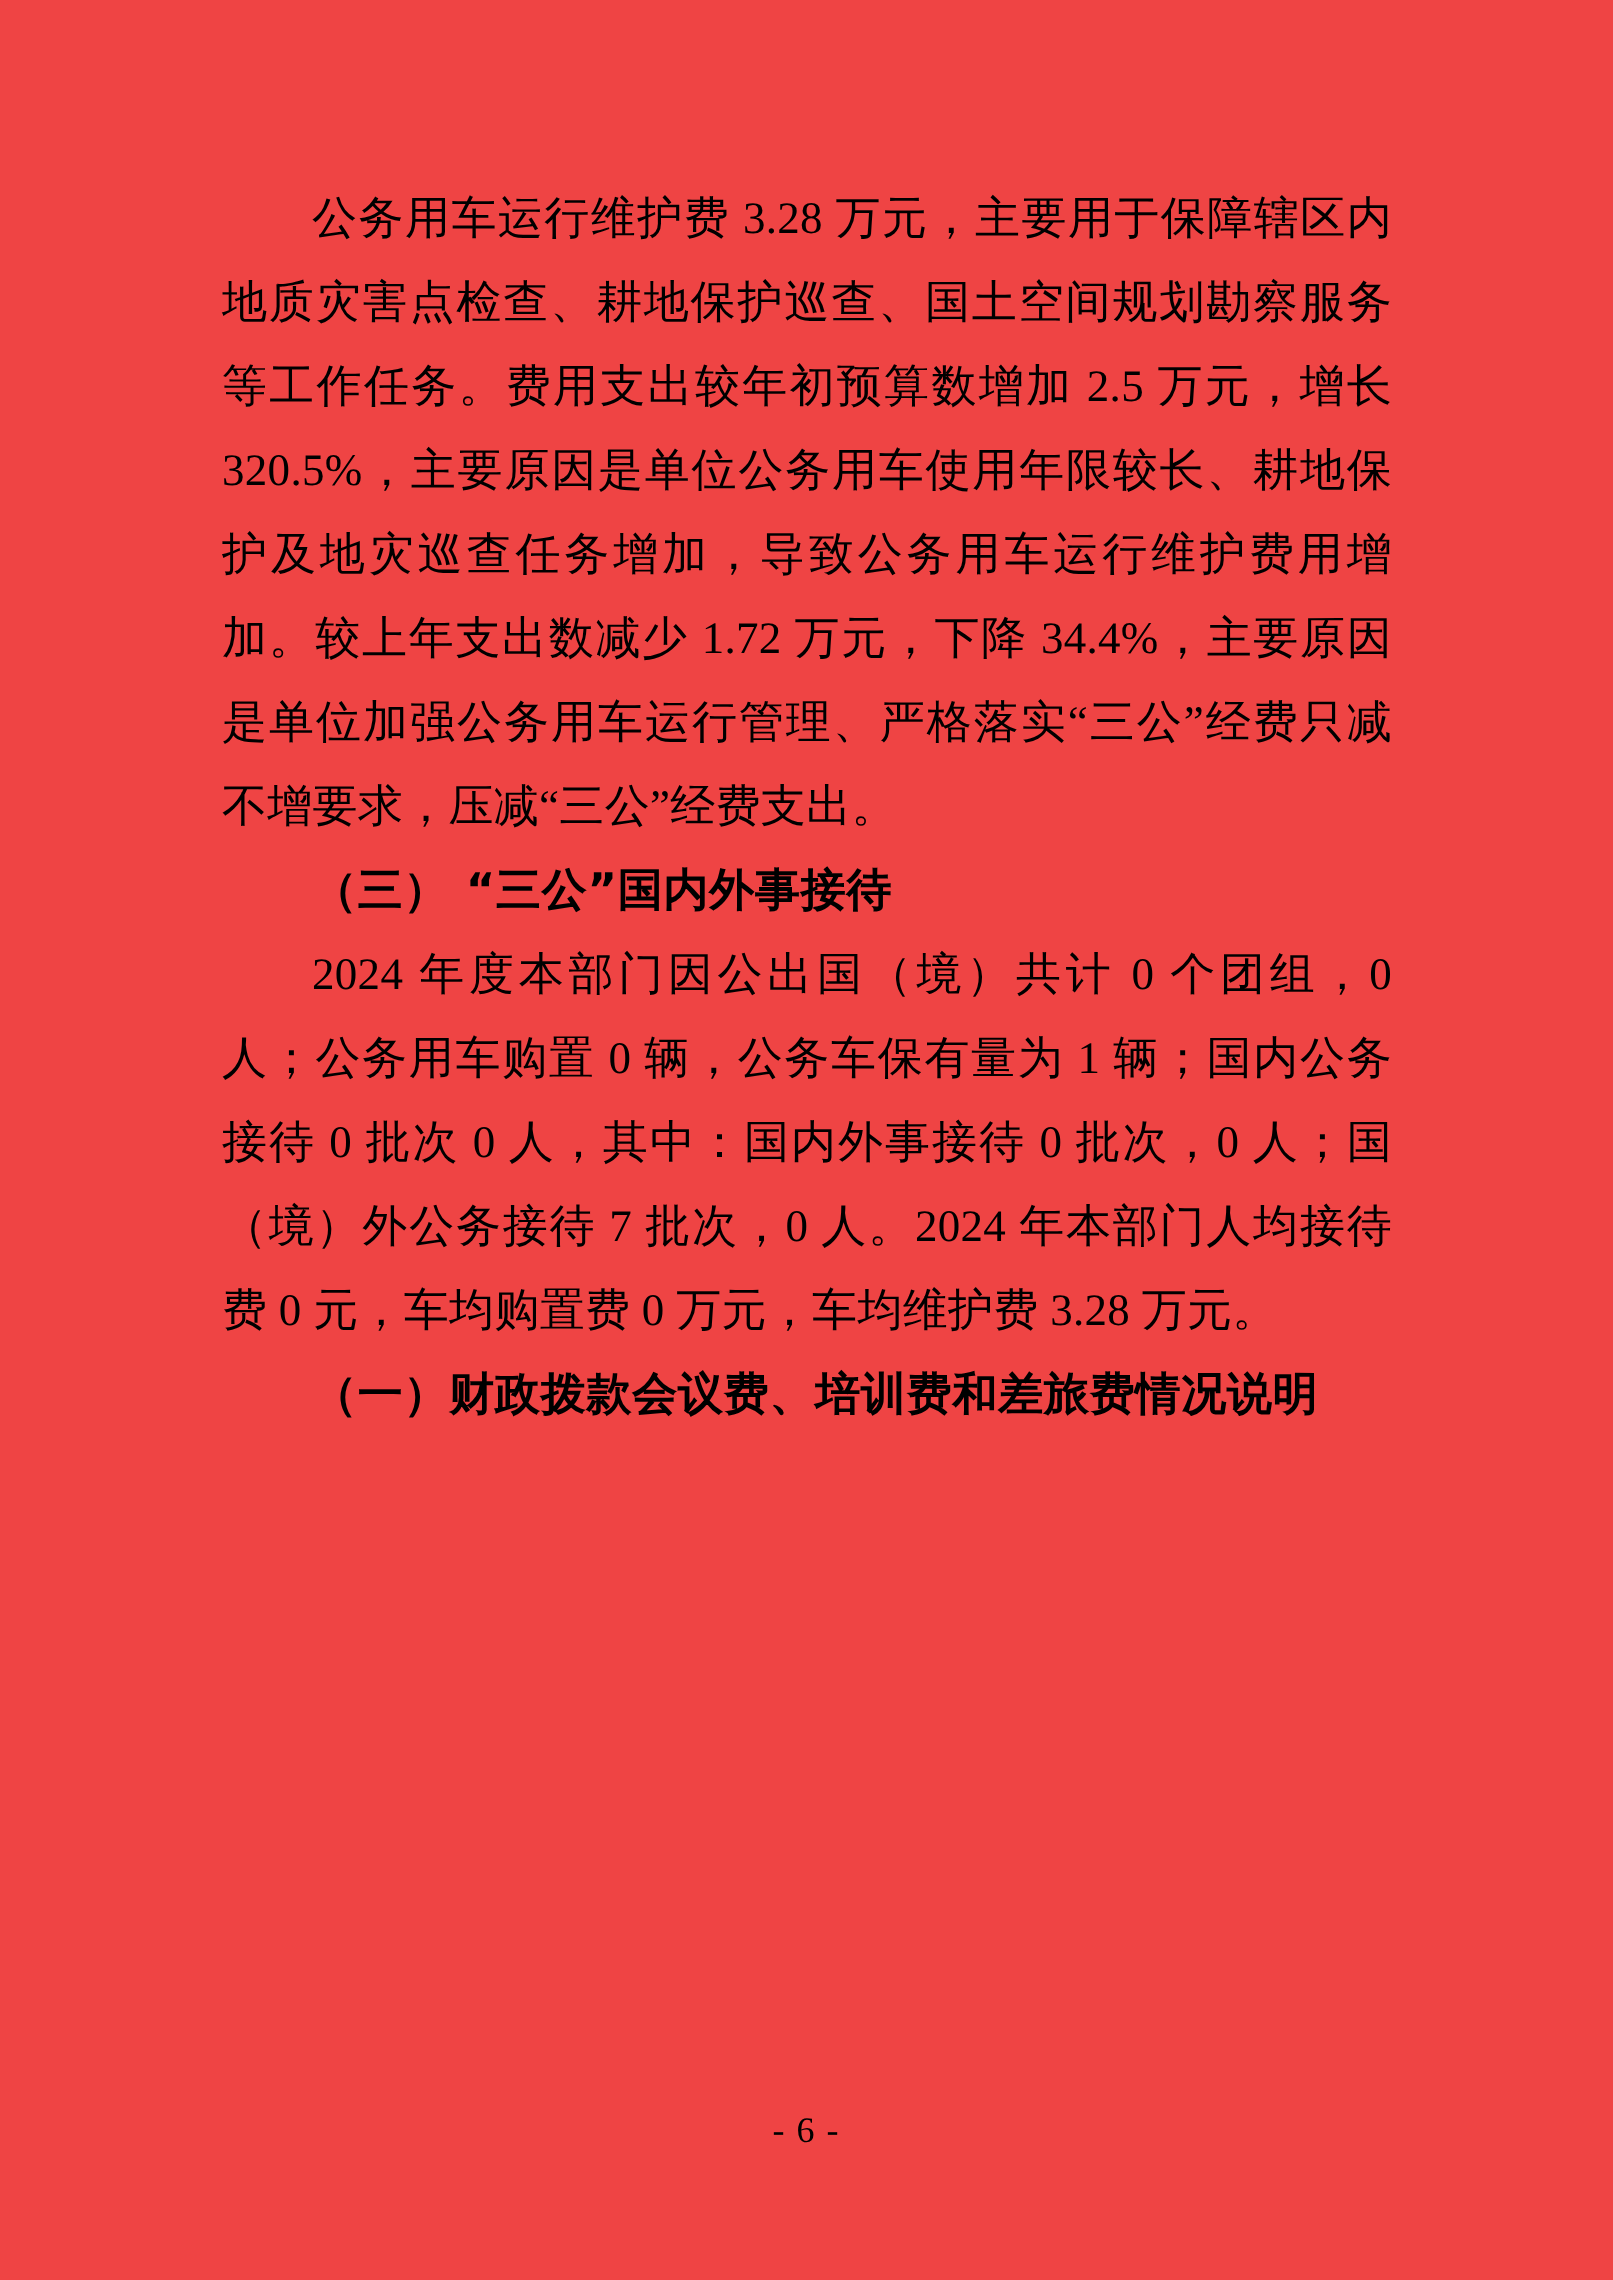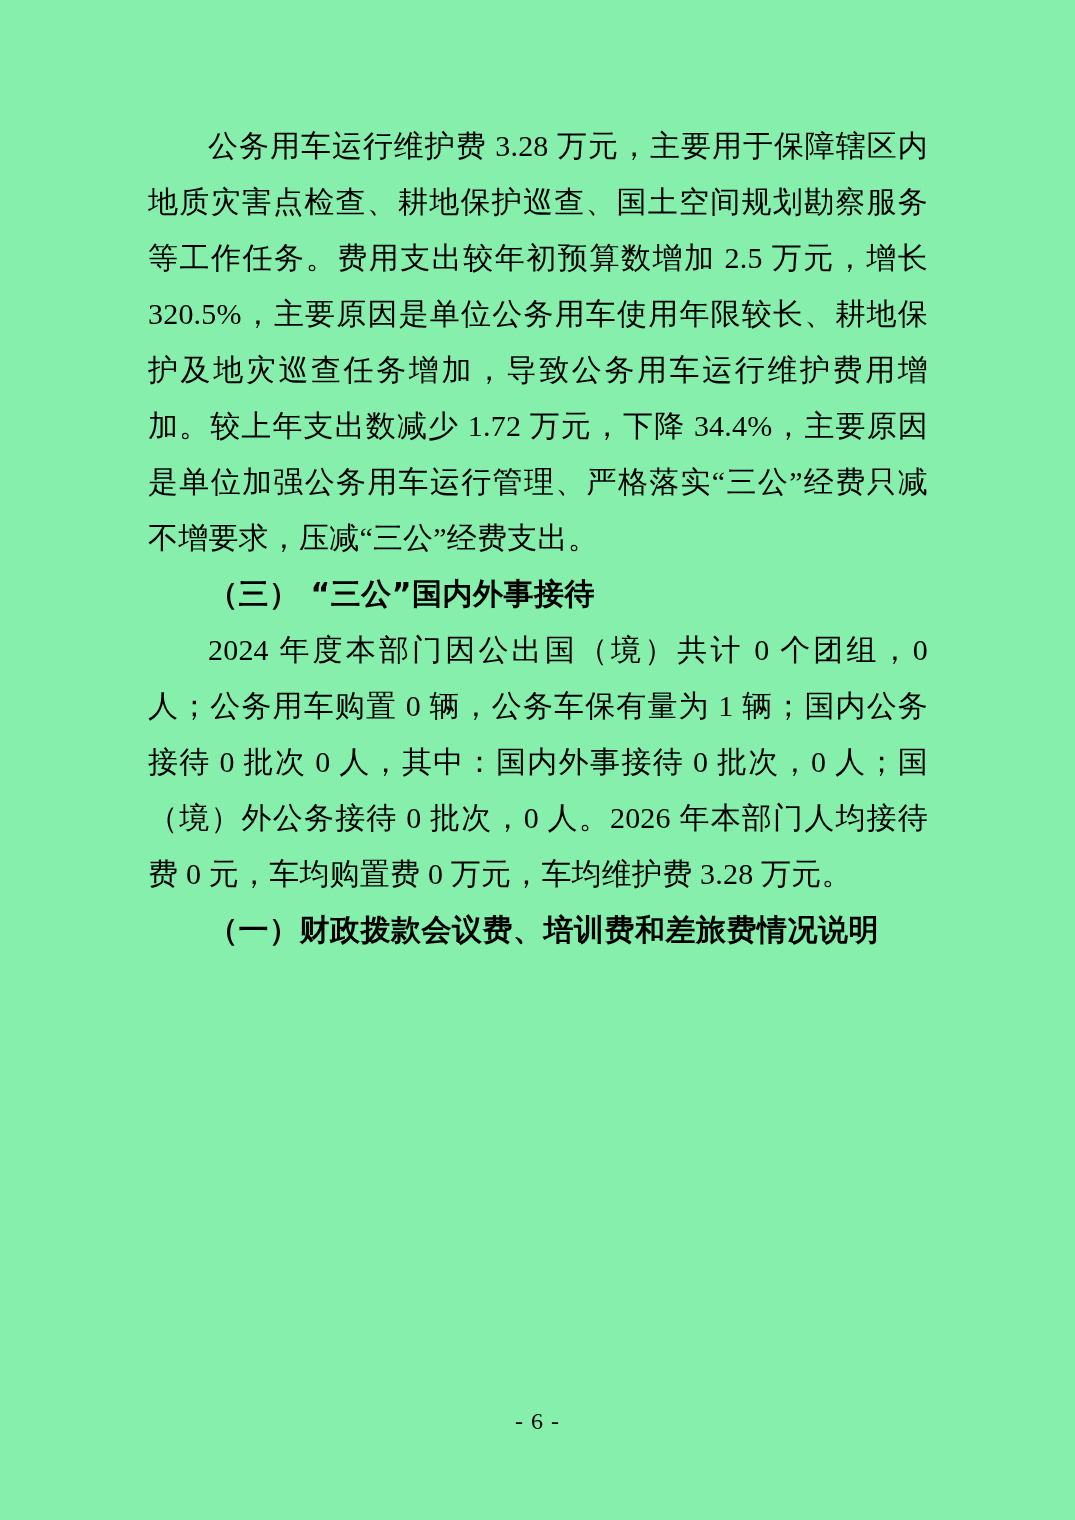--- a/index.html
+++ b/index.html
@@ -4,21 +4,21 @@
 <style>
   html, body {
     margin: 0;
     padding: 0;
     background: #ffffff;
   }
   .page {
     width: 1075px;
     height: 1520px;
     position: relative;
-    background: #86efac;
+    background: #ef4444;
     box-sizing: border-box;
     overflow: hidden;
     font-family: "Liberation Serif", "DejaVu Serif", serif;
     color: #000000;
   }
   .content {
     position: absolute;
     left: 148px;
     top: 118px;
     width: 780px;
@@ -58,21 +58,21 @@
 <body>
 
 <div class="page">
   <div class="content">
 
     <p class="body-para">公务用车运行维护费 3.28 万元，主要用于保障辖区内地质灾害点检查、耕地保护巡查、国土空间规划勘察服务等工作任务。费用支出较年初预算数增加 2.5 万元，增长 320.5%，主要原因是单位公务用车使用年限较长、耕地保护及地灾巡查任务增加，导致公务用车运行维护费用增加。较上年支出数减少 1.72 万元，下降 34.4%，主要原因是单位加强公务用车运行管理、严格落实“三公”经费只减不增要求，压减“三公”经费支出。</p>
 
 
     <p class="heading">（三） “三公”国内外事接待</p>
 
-    <p class="body-para">2024 年度本部门因公出国（境）共计 0 个团组，0 人；公务用车购置 0 辆，公务车保有量为 1 辆；国内公务接待 0 批次 0 人，其中：国内外事接待 0 批次，0 人；国（境）外公务接待 0 批次，0 人。2026 年本部门人均接待费 0 元，车均购置费 0 万元，车均维护费 3.28 万元。</p>
+    <p class="body-para">2024 年度本部门因公出国（境）共计 0 个团组，0 人；公务用车购置 0 辆，公务车保有量为 1 辆；国内公务接待 0 批次 0 人，其中：国内外事接待 0 批次，0 人；国（境）外公务接待 7 批次，0 人。2024 年本部门人均接待费 0 元，车均购置费 0 万元，车均维护费 3.28 万元。</p>
 
 
     <p class="heading">（一）财政拨款会议费、培训费和差旅费情况说明</p>
 
 
   </div>
 
   <div class="footer">- 6 -</div>
 </div>
 

